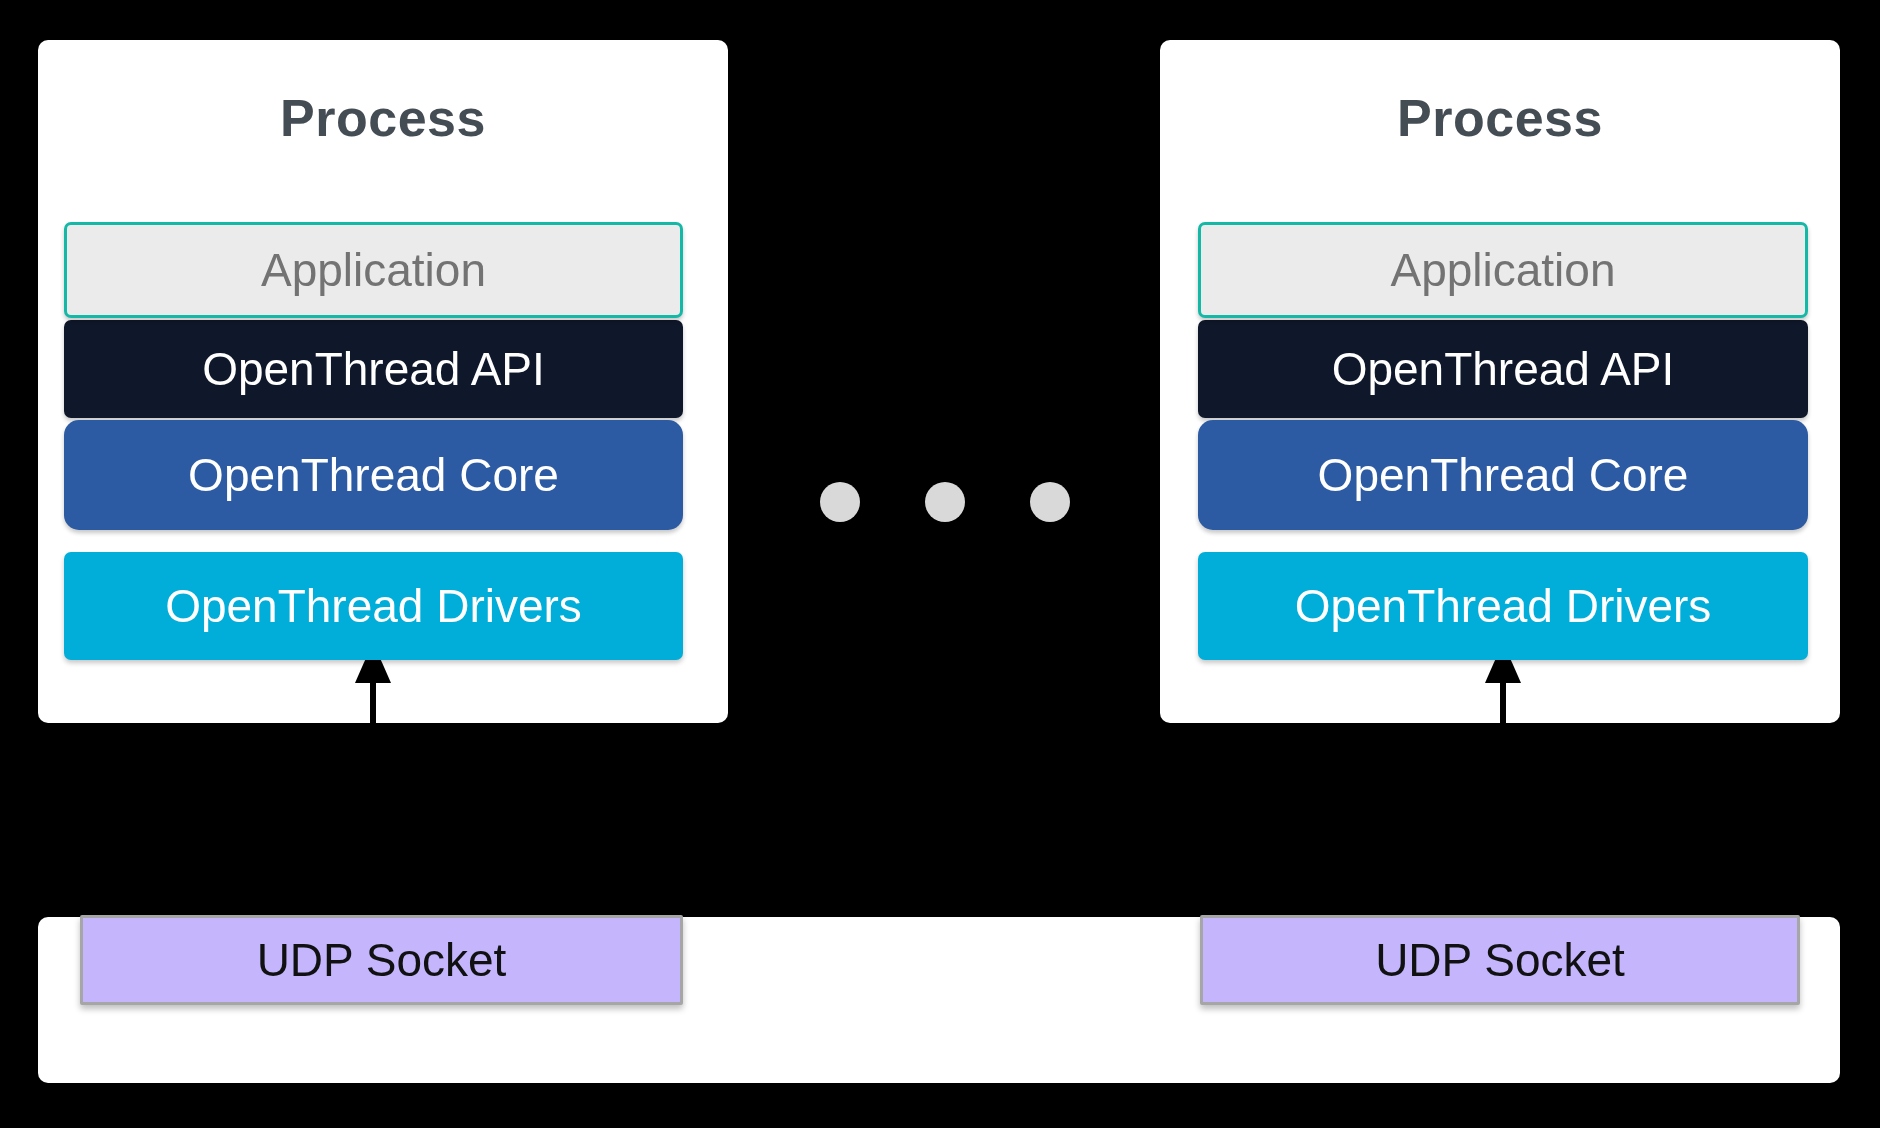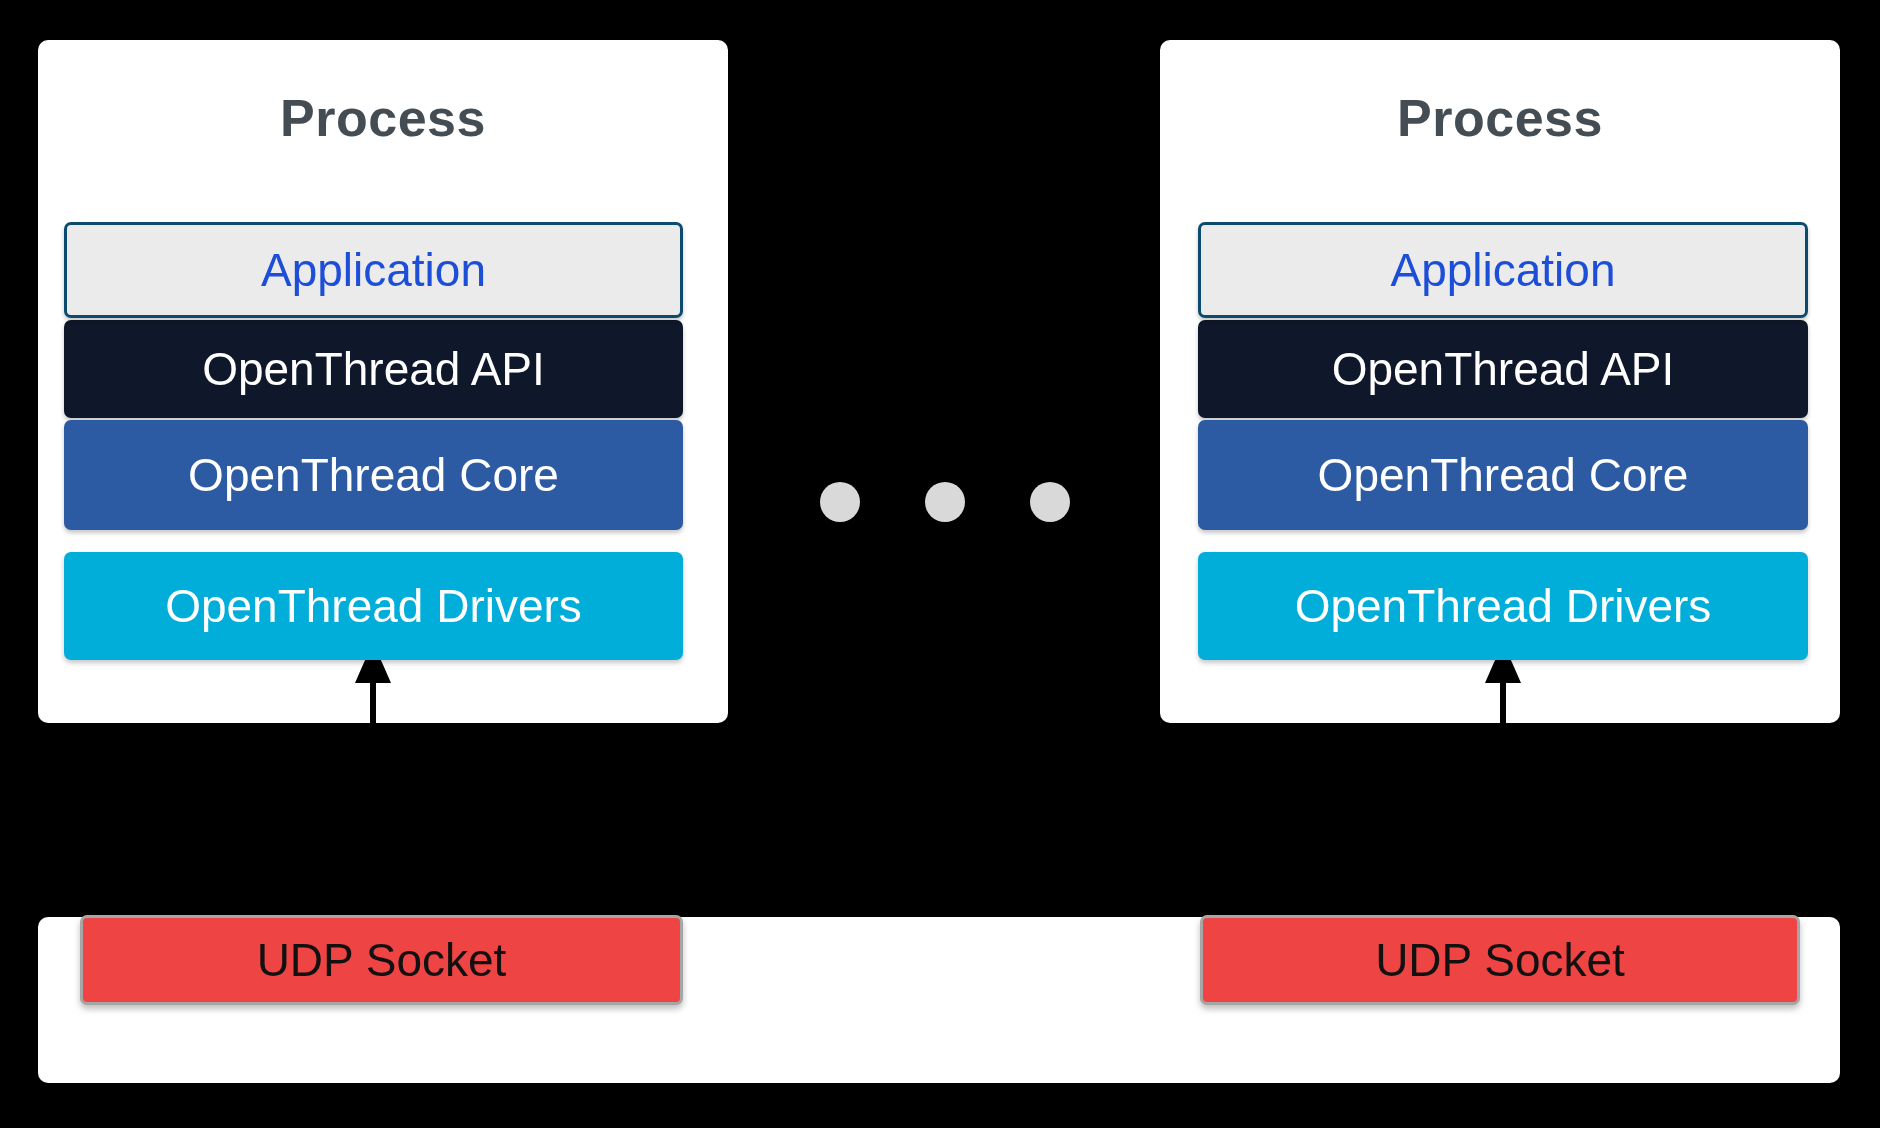--- a/index.html
+++ b/index.html
@@ -44,36 +44,37 @@
     align-items: center;
     justify-content: center;
     border-radius: 7px;
     box-sizing: border-box;
     font-size: 46px;
     line-height: 1;
     white-space: nowrap;
   }
   .layer-app {
     background: #ebebeb;
-    border: 3px solid #0c4a6e;
-    color: #1d4ed8;
+    border: 3px solid #14b8a6;
+    color: #737373;
     box-shadow: 0 3px 4px rgba(0,0,0,0.22);
     z-index: 3;
   }
   .layer-api {
     background: #0f172a;
     color: #ffffff;
     box-shadow: 0 3px 4px rgba(0,0,0,0.22);
     z-index: 2;
   }
   .layer-core {
     background: #2c5aa3;
     color: #ffffff;
     box-shadow: 0 3px 4px rgba(0,0,0,0.22);
     z-index: 2;
+    border-radius: 15px;
   }
   .layer-drivers {
     background: #00aed9;
     color: #ffffff;
     box-shadow: 0 3px 5px rgba(0,0,0,0.22);
     z-index: 2;
     margin-top: 20px;
   }
 
   
@@ -105,23 +106,23 @@
     font-size: 50px;
     font-weight: bold;
     color: #454d54;
     white-space: nowrap;
   }
   .socket-box {
     position: absolute;
     display: flex;
     align-items: center;
     justify-content: center;
-    background: #ef4444;
+    background: #c4b5fd;
     border: 3px solid #a6a6a6;
-    border-radius: 7px;
+    border-radius: 2px;
     box-sizing: border-box;
     color: #111111;
     font-size: 46px;
     line-height: 1;
     white-space: nowrap;
     box-shadow: 0 4px 6px rgba(0,0,0,0.25);
     z-index: 5;
   }
 </style>
 </head>

